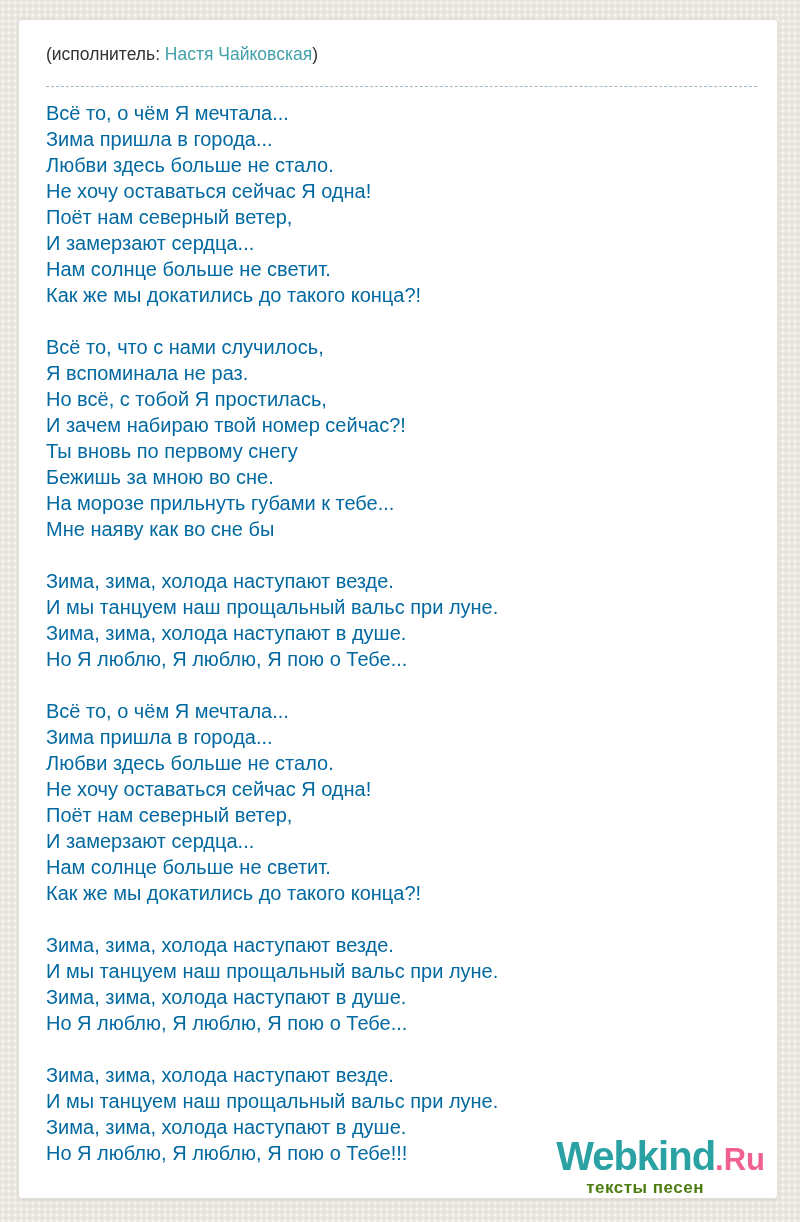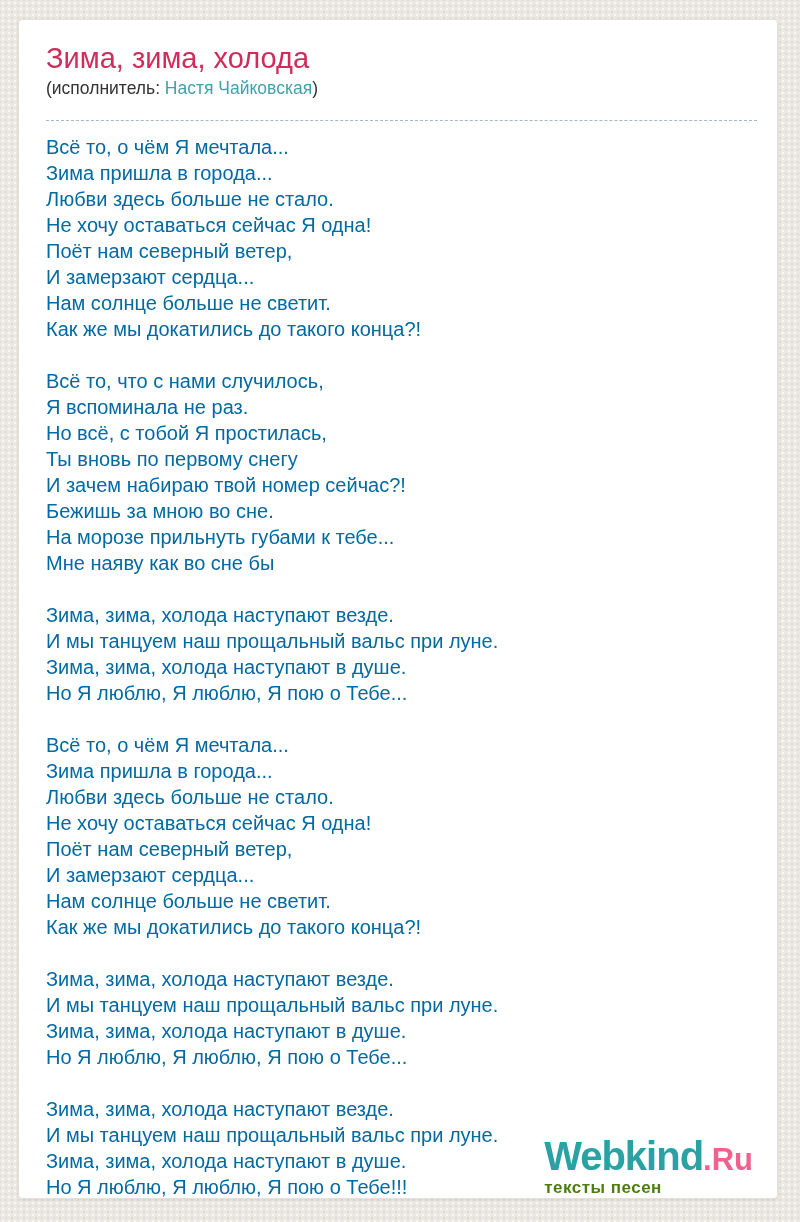--- a/index.html
+++ b/index.html
@@ -58,23 +58,23 @@
     margin-top: 13px;
     font-size: 20px;
     line-height: 26px;
     color: #0369a1;
   }
   .stanza + .stanza {
     margin-top: 26px;
   }
   .logo {
     position: absolute;
-    right: 24px;
+    right: 12px;
     bottom: 3px;
-    text-align: left;
+    text-align: center;
     text-decoration: none;
     display: block;
     cursor: pointer;
   }
   .logo-top {
     line-height: 38px;
     white-space: nowrap;
   }
   .logo-main {
     font-size: 40px;
@@ -95,41 +95,40 @@
     margin-top: -4px;
     padding-right: 31px;
     letter-spacing: 0.5px;
   }
 </style>
 </head>
 <body>
 
 <div class="card">
   <div class="header">
-    <h1 class="title">Зима, зима, холода</h1>
     <p class="subtitle"><span>(исполнитель: </span><a class="artist-link" href="#">Настя Чайковская</a><span>)</span></p>
   </div>
 
   <div class="lyrics">
       <div class="stanza">
         <div class="line">Всё то, о чём Я мечтала...</div>
         <div class="line">Зима пришла в города...</div>
         <div class="line">Любви здесь больше не стало.</div>
         <div class="line">Не хочу оставаться сейчас Я одна!</div>
         <div class="line">Поёт нам северный ветер,</div>
         <div class="line">И замерзают сердца...</div>
         <div class="line">Нам солнце больше не светит.</div>
         <div class="line">Как же мы докатились до такого конца?!</div>
       </div>
       <div class="stanza">
         <div class="line">Всё то, что с нами случилось,</div>
         <div class="line">Я вспоминала не раз.</div>
         <div class="line">Но всё, с тобой Я простилась,</div>
+        <div class="line">И зачем набираю твой номер сейчас?!</div>
         <div class="line">Ты вновь по первому снегу</div>
-        <div class="line">И зачем набираю твой номер сейчас?!</div>
         <div class="line">Бежишь за мною во сне.</div>
         <div class="line">На морозе прильнуть губами к тебе...</div>
         <div class="line">Мне наяву как во сне бы</div>
       </div>
       <div class="stanza">
         <div class="line">Зима, зима, холода наступают везде.</div>
         <div class="line">И мы танцуем наш прощальный вальс при луне.</div>
         <div class="line">Зима, зима, холода наступают в душе.</div>
         <div class="line">Но Я люблю, Я люблю, Я пою о Тебе...</div>
       </div>

